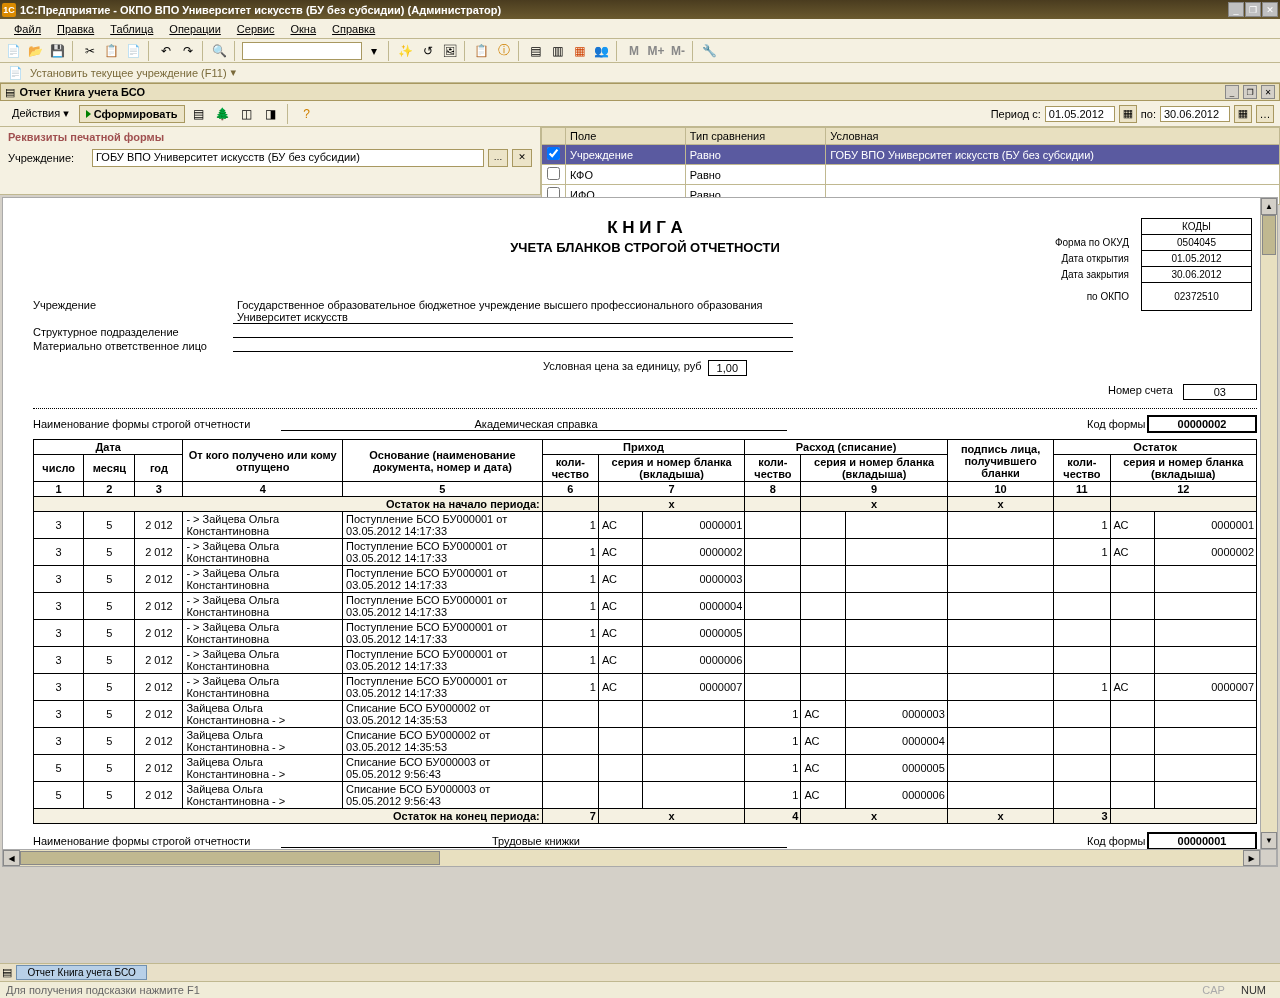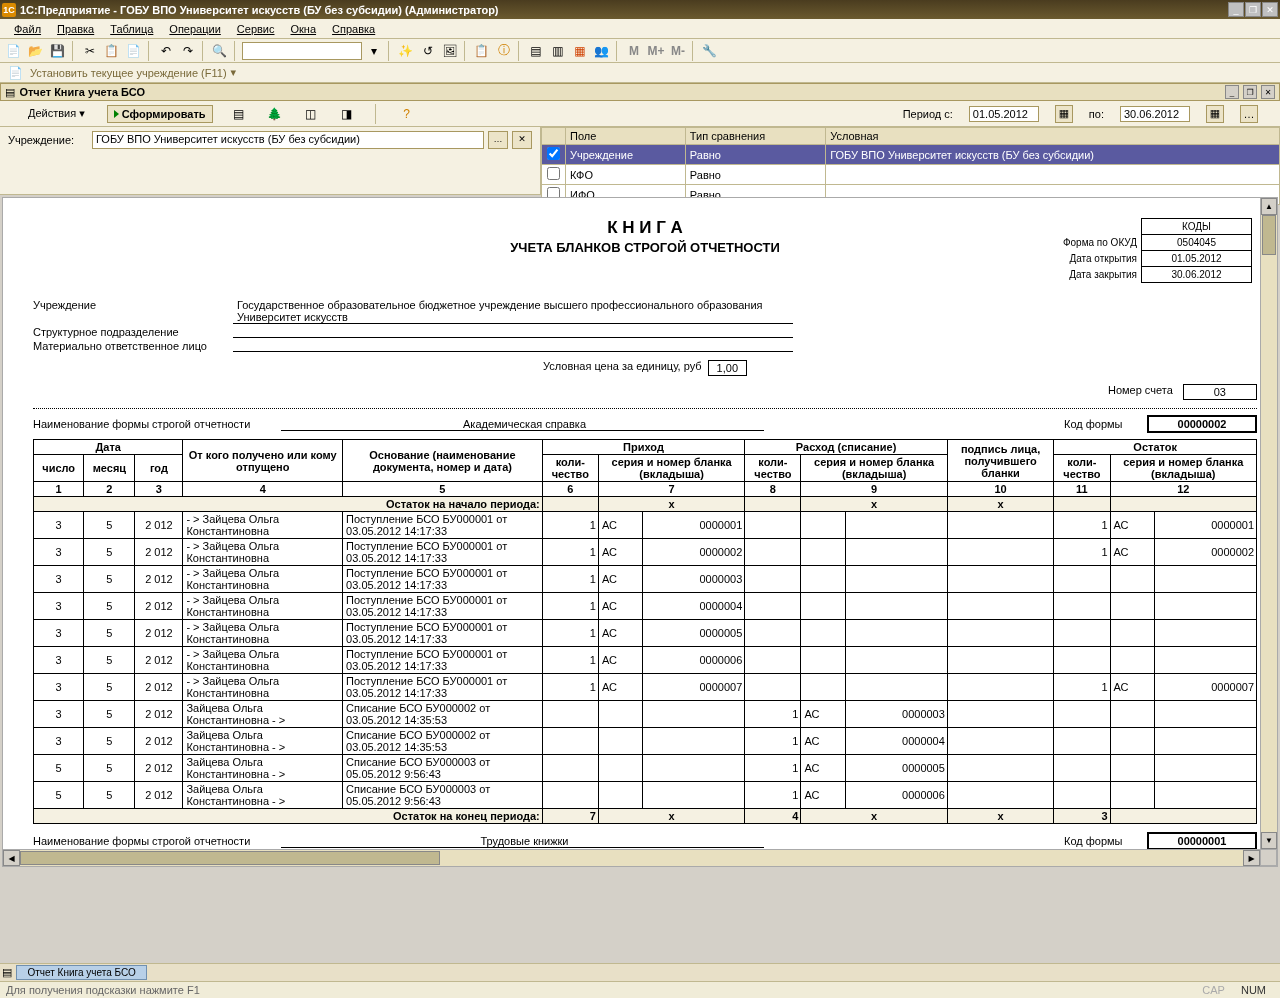--- a/index.html
+++ b/index.html
@@ -13,21 +13,21 @@
 .menubar span{padding:2px 6px;cursor:pointer;}
 .menubar span u{}
 .toolbar{height:24px;background:#f5f1e2;border-bottom:1px solid #c0b890;display:flex;align-items:center;padding:0 4px;gap:2px;}
 .tbtn{width:20px;height:20px;border:1px solid transparent;display:flex;align-items:center;justify-content:center;cursor:pointer;font-size:12px;}
 .tsep{width:4px;height:20px;border-left:1px solid #c0b890;margin:0 2px;}
 .tinput{height:18px;border:1px solid #a89860;background:#fff;width:120px;}
 .subbar{height:20px;background:#f5f1e2;border-bottom:1px solid #c0b890;display:flex;align-items:center;padding:0 6px;gap:4px;color:#7a6a3a;}
 .subwin-title{height:18px;background:#e8e0c0;border:1px solid #a89860;display:flex;align-items:center;padding:0 4px;gap:4px;}
 .subwin-title .swtitle{flex:1;font-weight:bold;}
 .subwin-title .swbtn{width:14px;height:14px;border:1px solid #888;background:#d4d0c8;cursor:pointer;display:flex;align-items:center;justify-content:center;font-size:8px;}
-.actions{height:26px;background:#f5f1e2;border-bottom:1px solid #c0b890;display:flex;align-items:center;padding:0 22px;gap:16px;}
+.actions{height:26px;background:#f5f1e2;border-bottom:1px solid #c0b890;display:flex;align-items:center;padding:0 6px;gap:4px;}
 .actions .lbl{padding:2px 6px;cursor:pointer;}
 .actions .form-btn{display:flex;align-items:center;gap:3px;padding:2px 6px;border:1px solid #a89860;background:#ece4c8;cursor:pointer;}
 .actions .form-btn .tri{width:0;height:0;border-left:5px solid #008000;border-top:4px solid transparent;border-bottom:4px solid transparent;}
 .actions .spacer{flex:1;}
 .actions .datebox{border:1px solid #a89860;background:#fff;padding:1px 3px;width:70px;}
 .actions .datebtn{width:18px;height:18px;border:1px solid #a89860;background:#ece4c8;cursor:pointer;display:flex;align-items:center;justify-content:center;}
 .params{height:68px;background:#f5f1e2;border-bottom:1px solid #c0b890;display:flex;}
 .params-left{width:540px;padding:4px 8px;}
 .params-left .hdr{color:#a05050;font-weight:bold;margin-bottom:6px;}
 .params-left .row{display:flex;align-items:center;gap:4px;}
@@ -40,34 +40,34 @@
 .ptable td{border:1px solid #c0b890;padding:2px 4px;background:#fff;}
 .ptable tr.sel td{background:#5a5aa0;color:#fff;}
 .ptable .chk{text-align:center;width:24px;}
 .report-area{position:relative;height:670px;background:#fff;border:1px solid #aaa;margin:2px;overflow:auto;}
 .report{padding:20px 20px 10px 30px;position:relative;min-width:1100px;}
 .book-title{text-align:center;font-size:17px;font-weight:bold;margin-bottom:2px;}
 .book-sub{text-align:center;font-size:13px;font-weight:bold;margin-bottom:14px;}
 .codes-box{position:absolute;right:25px;top:20px;}
 .codes-box table{border-collapse:collapse;}
 .codes-box td{border:1px solid #000;padding:2px 6px;text-align:center;font-size:10px;}
-.codes-box .lbl{border:none;text-align:right;padding-right:4px;}
+.codes-box .lbl{border:none;text-align:right;padding-right:12px;}
 .meta-row{display:flex;margin-bottom:2px;font-size:10px;}
 .meta-row .ml{width:200px;}
 .meta-row .mv{flex:1;border-bottom:1px solid #000;padding-left:4px;}
 .price-row{display:flex;justify-content:center;margin:8px 0;font-size:10px;}
 .price-row .pv{border:1px solid #000;padding:1px 8px;margin-left:6px;}
 .account-row{display:flex;justify-content:flex-end;margin-bottom:8px;font-size:10px;}
 .account-row .av{border:1px solid #000;padding:1px 30px;margin-left:10px;}
 .formname-row{display:flex;align-items:center;margin:6px 0;font-size:10px;}
 .formname-row .fl{width:248px;}
 .formname-row .fv{flex:1;border-bottom:1px solid #000;padding-left:4px;text-align:center;}
 .formname-row .spacer2{width:300px;}
 .formname-row .fc{width:60px;}
-.formname-row .fcv{width:110px;text-align:center;border:2px solid #000;padding:1px;font-weight:bold;margin-left:23px;}
+.formname-row .fcv{width:110px;text-align:center;border:2px solid #000;padding:1px;font-weight:bold;}
 .dtable{border-collapse:collapse;width:100%;font-size:10px;}
 .dtable th,.dtable td{border:1px solid #000;padding:1px 2px;text-align:center;vertical-align:middle;}
 .dtable .txt{text-align:left;padding-left:3px;}
 .dtable .openrow td{background:#f5f1e2;font-weight:bold;}
 .scrollbar-v{position:absolute;right:0;top:0;bottom:17px;width:17px;background:#e8e0c0;border-left:1px solid #aaa;}
 .scrollbar-v .thumb{position:absolute;left:1px;right:1px;top:17px;height:40px;background:#c0b890;border:1px solid #888;}
 .scrollbar-v .sbtn{position:absolute;left:0;right:0;height:17px;background:#d4d0c8;border:1px solid #888;display:flex;align-items:center;justify-content:center;font-size:8px;cursor:pointer;}
 .scrollbar-h{position:absolute;left:0;right:17px;bottom:0;height:17px;background:#e8e0c0;border-top:1px solid #aaa;}
 .scrollbar-h .thumb{position:absolute;top:1px;bottom:1px;left:17px;width:420px;background:#c0b890;border:1px solid #888;}
 .scrollbar-h .sbtn{position:absolute;top:0;bottom:0;width:17px;background:#d4d0c8;border:1px solid #888;display:flex;align-items:center;justify-content:center;font-size:8px;cursor:pointer;}
@@ -76,21 +76,21 @@
 .taskbar .tab{background:#b8d0e8;border:1px solid #7090b0;padding:1px 10px;font-size:10px;cursor:pointer;}
 .statusbar{position:absolute;left:0;right:0;bottom:0;height:17px;background:#f0ecd8;border-top:1px solid #c0b890;display:flex;align-items:center;padding:0 6px;font-size:10px;color:#666;}
 .statusbar .sf{flex:1;}
 .statusbar .si{padding:0 8px;color:#aaa;}
 </style>
 </head>
 <body>
 
 <div class="titlebar">
   <div class="logo">1C</div>
-  <div class="title">1С:Предприятие - ГОБУ ВПО Университет искусств (БУ без субсидии) (Администратор)</div>
+  <div class="title">1С:Предприятие - ОКПО ВПО Университет искусств (БУ без субсидии) (Администратор)</div>
   <div class="winbtns">
     <div class="winbtn">_</div>
     <div class="winbtn">❐</div>
     <div class="winbtn">✕</div>
   </div>
 </div>
 
 <div class="menubar">
   <span><u>Файл</u></span>
   <span><u>Правка</u></span>
@@ -168,20 +168,21 @@
   <div class="datebox">01.05.2012</div>
   <div class="datebtn">▦</div>
   <span>по:</span>
   <div class="datebox">30.06.2012</div>
   <div class="datebtn">▦</div>
   <div class="datebtn">…</div>
 </div>
 
 <div class="params">
   <div class="params-left">
+    <div class="hdr">Реквизиты печатной формы</div>
     <div class="row">
       <label>Учреждение:</label>
       <div class="inp">ГОБУ ВПО Университет искусств (БУ без субсидии)</div>
       <div class="smbtn">…</div>
       <div class="smbtn">✕</div>
     </div>
   </div>
   <div class="params-right">
     <table class="ptable">
       <tbody>
@@ -232,20 +233,24 @@
               <td class="lbl">Форма по ОКУД</td>
               <td>0504045</td>
             </tr>
         <tr>
               <td class="lbl">Дата открытия</td>
               <td>01.05.2012</td>
             </tr>
         <tr>
               <td class="lbl">Дата закрытия</td>
               <td>30.06.2012</td>
+            </tr>
+        <tr>
+              <td class="lbl">по ОКПО</td>
+              <td style="height:28px;">02372510</td>
             </tr>
       </tbody>
         </table>
     </div>
 
     <div style="height:30px;"></div>
     <div class="meta-row">
         <div class="ml">Учреждение</div>
         <div class="mv" style="max-width:560px">Государственное образовательное бюджетное учреждение высшего профессионального образования  Университет искусств</div>
       </div>

